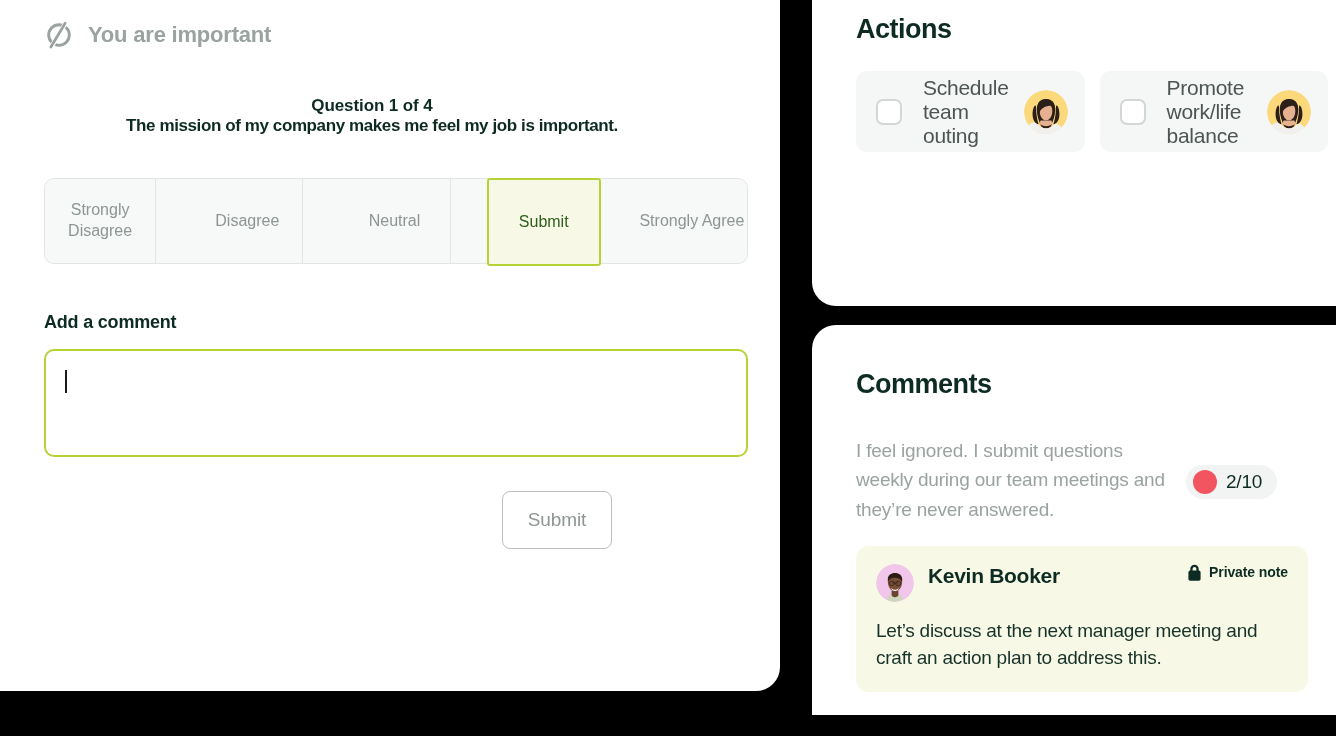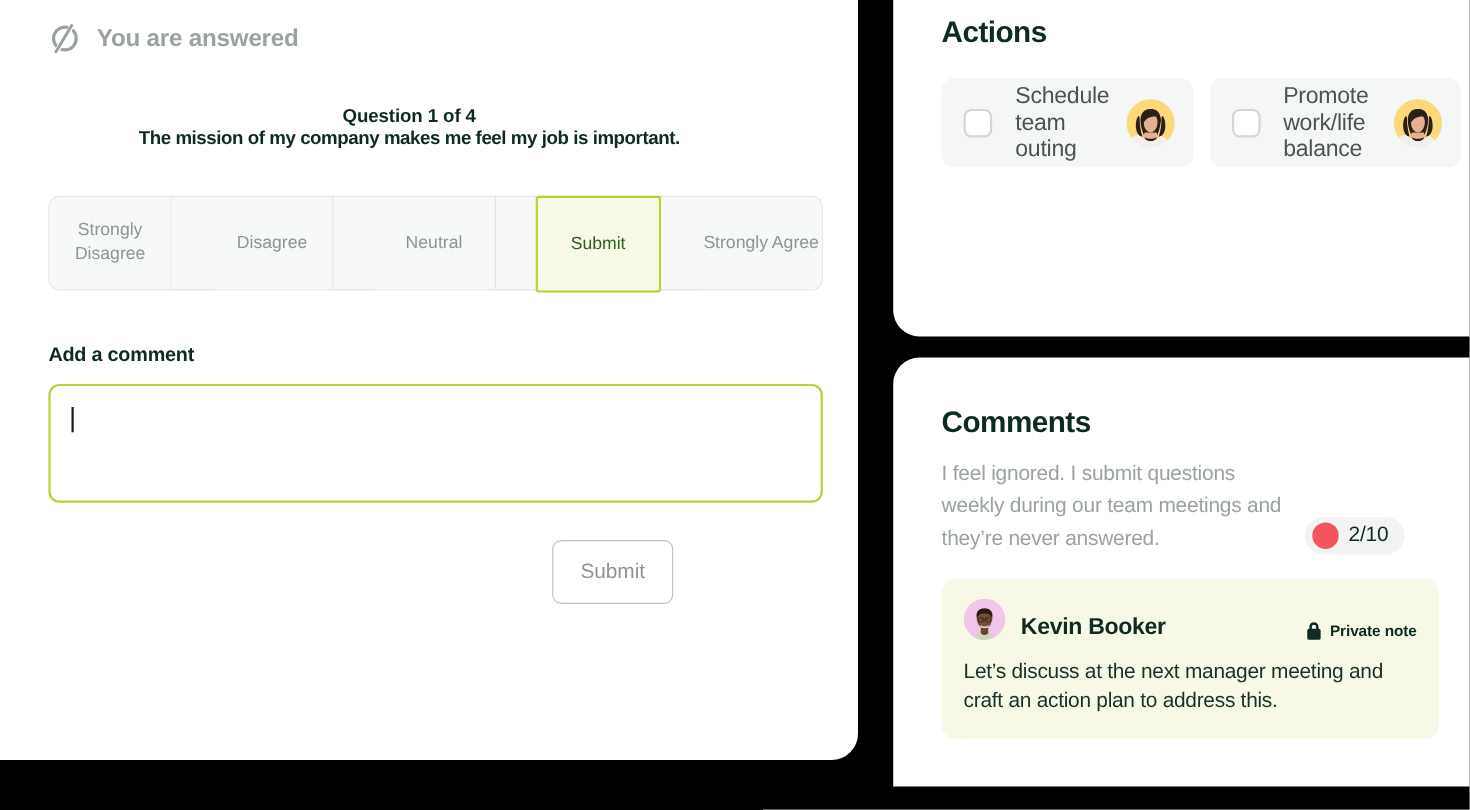--- a/index.html
+++ b/index.html
@@ -239,22 +239,22 @@
   }
   .comments-title {
     font-size: 27px;
     font-weight: 700;
     color: #0d2b23;
     letter-spacing: -0.5px;
     margin-top: 12px;
   }
   .comment-body-row {
     display: flex;
-    align-items: flex-end;
-    margin-top: 16px;
+    align-items: center;
+    margin-top: 36px;
     gap: 10px;
   }
   .comment-quote {
     flex: 1;
     font-size: 19px;
     line-height: 1.54;
     color: #9aa3a0;
     letter-spacing: -0.2px;
     max-width: 320px;
   }
@@ -285,21 +285,21 @@
 
   .note-card {
     margin-top: 22px;
     width: 452px;
     background: #f7f9e6;
     border-radius: 13px;
     padding: 18px 20px 20px 20px;
   }
   .note-head {
     display: flex;
-    align-items: flex-end;
+    align-items: flex-start;
   }
   .note-avatar {
     width: 38px;
     height: 38px;
     border-radius: 50%;
     flex: none;
     overflow: hidden;
   }
   .note-author {
     margin-left: 14px;
@@ -335,21 +335,21 @@
 <div class="stage">
 
   <section class="survey-card">
 
     <div class="anon-row">
       <svg class="anon-icon" viewBox="0 0 24 24">
         <path d="M12 2.6a9.4 9.4 0 1 0 0 18.8 9.4 9.4 0 0 0 0-18.8zm0 2.3a7.1 7.1 0 0 1 7.1 7.1 7.1 7.1 0 0 1-7.1 7.1A7.1 7.1 0 0 1 4.9 12 7.1 7.1 0 0 1 12 4.9z" fill="#9aa3a0"></path>
         <path d="M17.4 2.2 6.0 21.2" stroke="#ffffff" stroke-width="3.6" fill="none"></path>
         <path d="M16.9 2.6 5.5 21.6" stroke="#9aa3a0" stroke-width="2.2" stroke-linecap="round" fill="none"></path>
       </svg>
-      <span class="anon-label">You are answered</span>
+      <span class="anon-label">You are important</span>
     </div>
 
     <div class="question-block">
       <div class="question-counter">Question 1 of 4</div>
       <h1 class="question-text">The mission of my company makes me feel my job is important.</h1>
     </div>
 
     <div class="likert">
       <div class="likert-opt">Strongly Disagree</div>
       <div class="likert-opt">Disagree</div>

